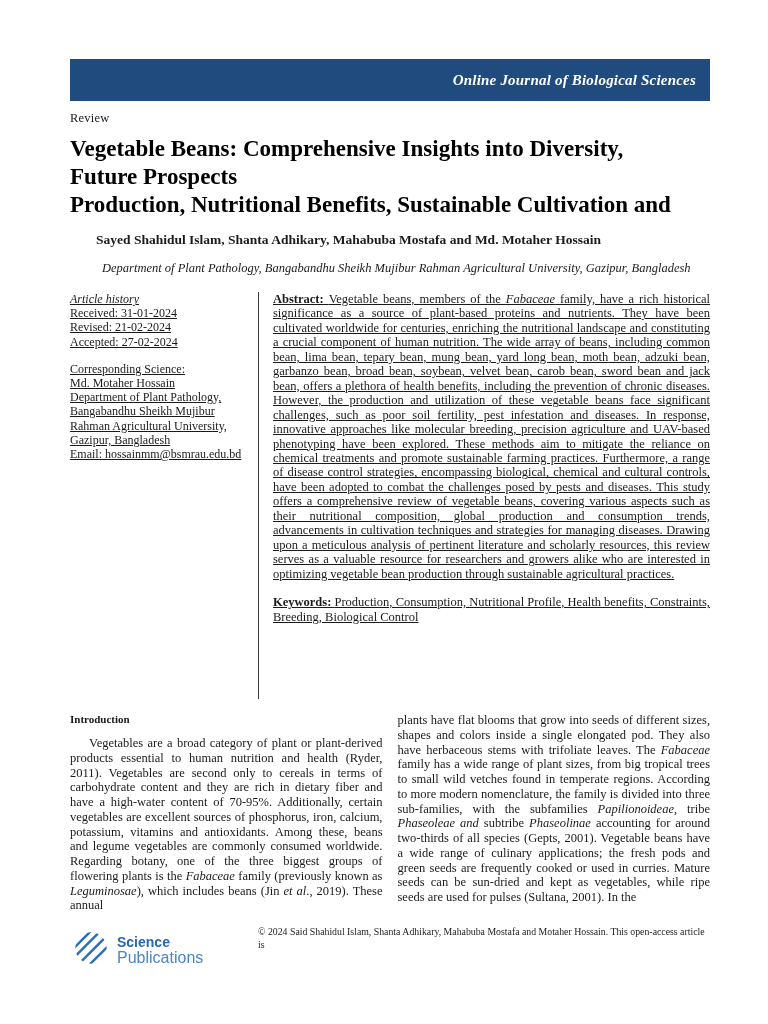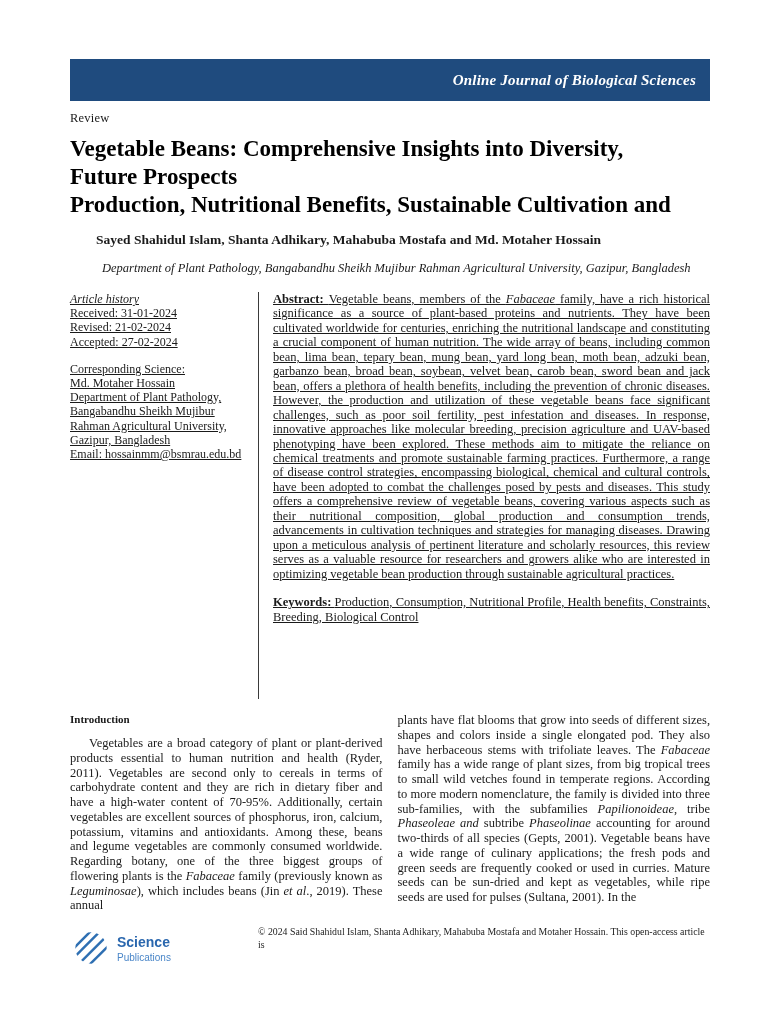--- a/index.html
+++ b/index.html
@@ -45,21 +45,21 @@
   .body-cols { margin-top: 14px; display: flex; gap: 15px; }
   .col { width: 312.5px; }
   .section-heading { font-size: 11px; font-weight: bold; margin-bottom: 11px; }
   .col p { font-size: 12.5px; line-height: 14.75px; text-align: justify; }
   .col p.first-indent { text-indent: 19px; }
 
   .footer { position: absolute; left: 0; top: 925px; width: 640px; display: flex; align-items: flex-start; }
   .logo { display: flex; align-items: center; gap: 7px; padding-left: 2px; margin-top: 4px; }
   .logo-text { font-family: "Liberation Sans", sans-serif; line-height: 15px; }
   .logo-text .l1 { color: #2a67ae; font-weight: bold; font-size: 14px; }
-  .logo-text .l2 { color: #4a86c8; font-size: 10px; }
+  .logo-text .l2 { color: #4a86c8; font-size: 16px; }
   .copyright { margin-left: auto; width: 452px; font-size: 9.8px; line-height: 13px; text-align: left; color: #222; }
 </style>
 </head>
 <body>
 
 <div class="page">
 
   <div class="banner">
     <span class="journal-name">Online Journal of Biological Sciences</span>
   </div>

